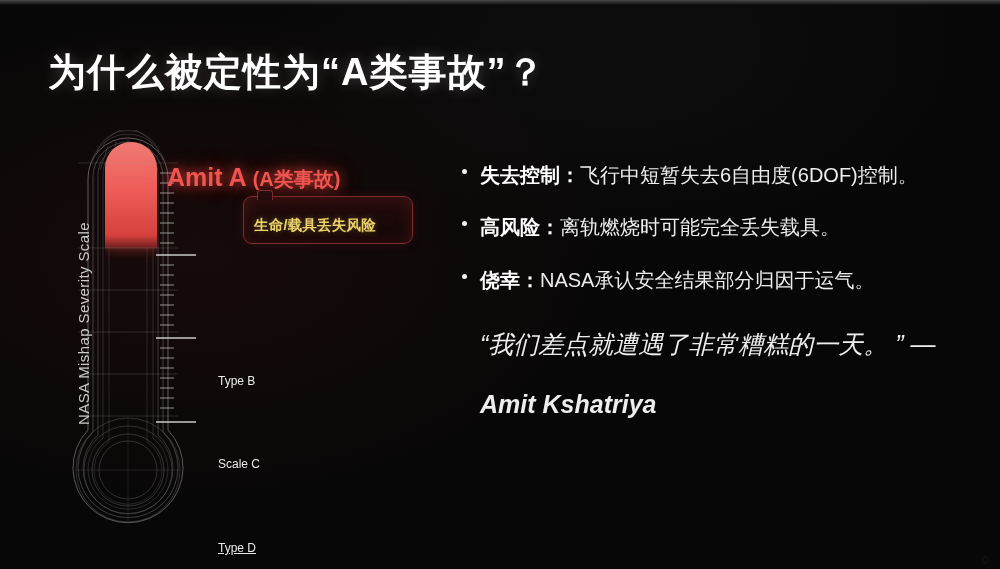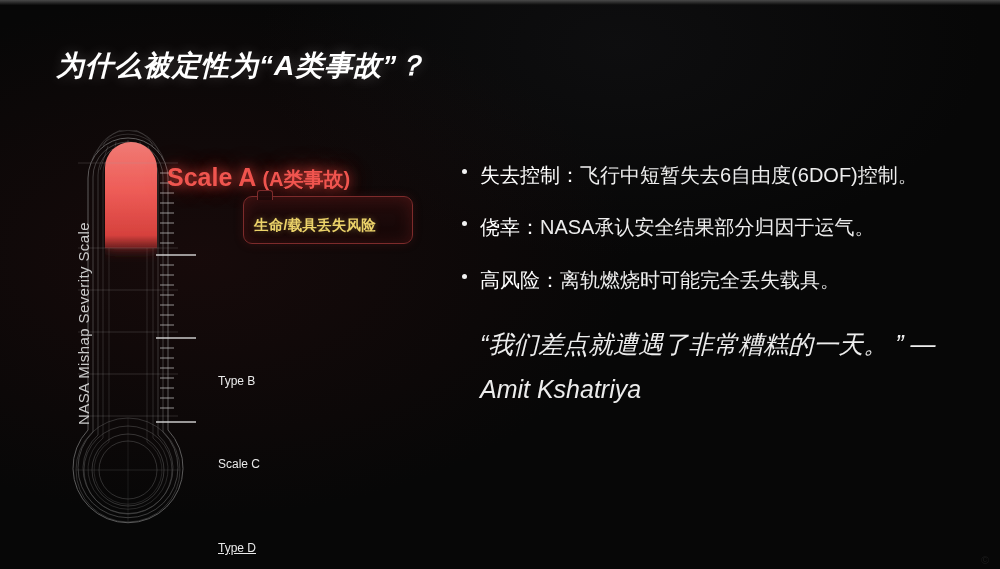--- a/index.html
+++ b/index.html
@@ -17,26 +17,25 @@
       radial-gradient(520px 300px at 62% 8%, rgba(38,38,44,0.22) 0%, rgba(0,0,0,0) 70%),
       #070707;
   }
   #topstrip{
     position:absolute;left:0;top:0;width:1000px;height:5px;
     background:linear-gradient(180deg,#4a4a4a 0%,#242424 60%,#0b0b0b 100%);
   }
 
   
   #title{
-    position:absolute;left:56px;top:47px;
-    font-size:28px;font-weight:bold;color:#ffffff;
+    position:absolute;left:48px;top:47px;
+    font-size:38px;font-weight:bold;color:#ffffff;
     letter-spacing:1px;
     text-shadow:0 0 14px rgba(255,255,255,0.22);
     white-space:nowrap;
-    font-style:italic;
   }
 
   
   #thermo-wrap{position:absolute;left:48px;top:130px;width:400px;height:400px;}
   #thermo-svg{position:absolute;left:0;top:0;}
   #axis-label{
     position:absolute;
     left:-90px;top:185px;
     width:250px;
     transform:rotate(-90deg);
@@ -104,32 +103,32 @@
     margin-bottom:22px;
     color:#f2f2f2;
     font-size:20px;
     line-height:1.52;
   }
   .bullet .dot{
     position:absolute;left:4px;top:9px;
     width:5px;height:5px;border-radius:50%;
     background:#f2f2f2;
   }
-  .bullet .lead{font-weight:normal;color:#ffffff;}
+  .bullet .lead{font-weight:bold;color:#ffffff;}
   .bullet .body{color:#ededed;margin-top:10px;}
 
   #quote{
     margin-top:30px;
     padding-left:22px;
     color:#ededed;
     font-size:25px;
     font-style:italic;
     line-height:1.58;
   }
-  #quote .attrib{display:block;margin-top:5px;font-style:italic;}
+  #quote .attrib{display:block;margin-top:20px;font-style:italic;font-weight:bold;}
 
   #watermark{
     position:absolute;right:10px;bottom:3px;
     color:#1b1b1b;font-size:11px;letter-spacing:1px;
   }
 </style>
 </head>
 <body>
 
 <div id="slide">
@@ -235,44 +234,44 @@
     </svg>
 
     <div id="axis-label">NASA Mishap Severity Scale</div>
 
     <div class="scale-label" style="left:170px;top:244px;">Type B</div>
     <div class="scale-label" style="left:170px;top:327px;">Scale C</div>
     <div class="scale-label" style="left:170px;top:411px;text-decoration:underline;">Type D</div>
   </div>
 
   <div id="typeA-label">
-    <span>Scale A</span>
+    <span>Amit A</span>
     <span class="cn">(A类事故)</span>
   </div>
 
   <div id="callout">
     <div id="callout-pointer"></div>
     <div id="callout-line1">生命/载具丢失风险</div>
   </div>
 
   <div id="right-col">
 
     <div class="bullet">
       <span class="dot"></span>
       <span class="lead">失去控制：</span><span class="body">飞行中短暂失去6自由度(6DOF)控制。</span>
     </div>
 
     <div class="bullet">
       <span class="dot"></span>
-      <span class="lead">侥幸：</span><span class="body">NASA承认安全结果部分归因于运气。</span>
+      <span class="lead">高风险：</span><span class="body">离轨燃烧时可能完全丢失载具。</span>
     </div>
 
     <div class="bullet">
       <span class="dot"></span>
-      <span class="lead">高风险：</span><span class="body">离轨燃烧时可能完全丢失载具。</span>
+      <span class="lead">侥幸：</span><span class="body">NASA承认安全结果部分归因于运气。</span>
     </div>
 
     <div id="quote">
       <span>“我们差点就遭遇了非常糟糕的一天。 ” —</span>
       <span class="attrib">Amit Kshatriya</span>
     </div>
 
   </div>
 
   <div id="watermark">©</div>

